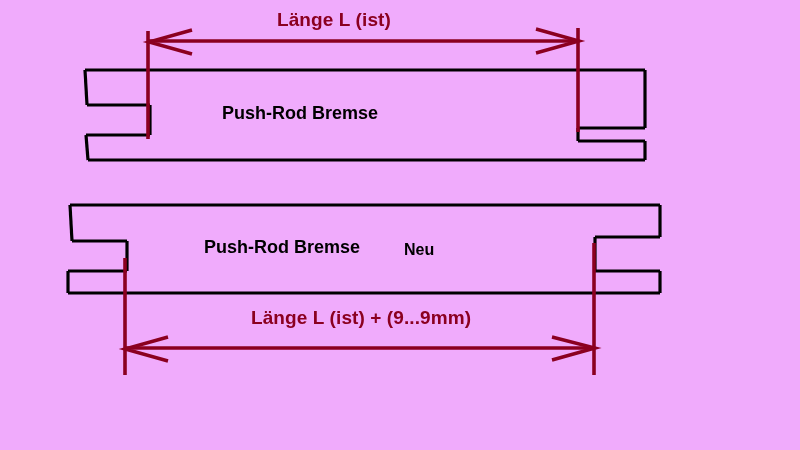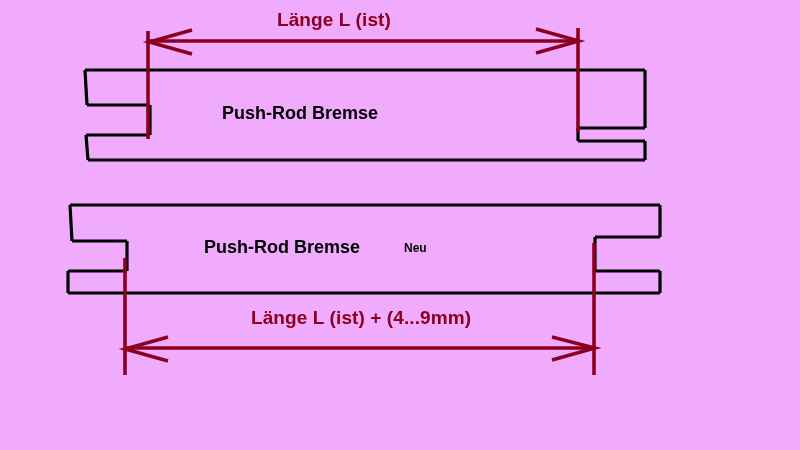--- a/index.html
+++ b/index.html
@@ -65,21 +65,21 @@
     letter-spacing: 0.1px;
   }
   .label-part {
     color: #000000;
     font-weight: bold;
     font-size: 18px;
   }
   .label-part-small {
     color: #000000;
     font-weight: bold;
-    font-size: 12px;
+    font-size: 16px;
   }
   #label-top-dim {
     left: 277px;
     top: 9px;
   }
   #label-bottom-dim {
     left: 251px;
     top: 307px;
   }
   #label-rod-top {
@@ -185,15 +185,15 @@
   </svg>
 
   <div class="label label-dim" id="label-top-dim">Länge L (ist)</div>
 
   <div class="label label-part" id="label-rod-top">Push-Rod Bremse</div>
 
   <div class="label label-part" id="label-rod-bottom">Push-Rod Bremse</div>
 
   <div class="label label-part-small" id="label-rod-bottom-new">Neu</div>
 
-  <div class="label label-dim" id="label-bottom-dim">Länge L (ist) + (4...9mm)</div>
+  <div class="label label-dim" id="label-bottom-dim">Länge L (ist) + (9...9mm)</div>
 
 </div>
 
 </body></html>

